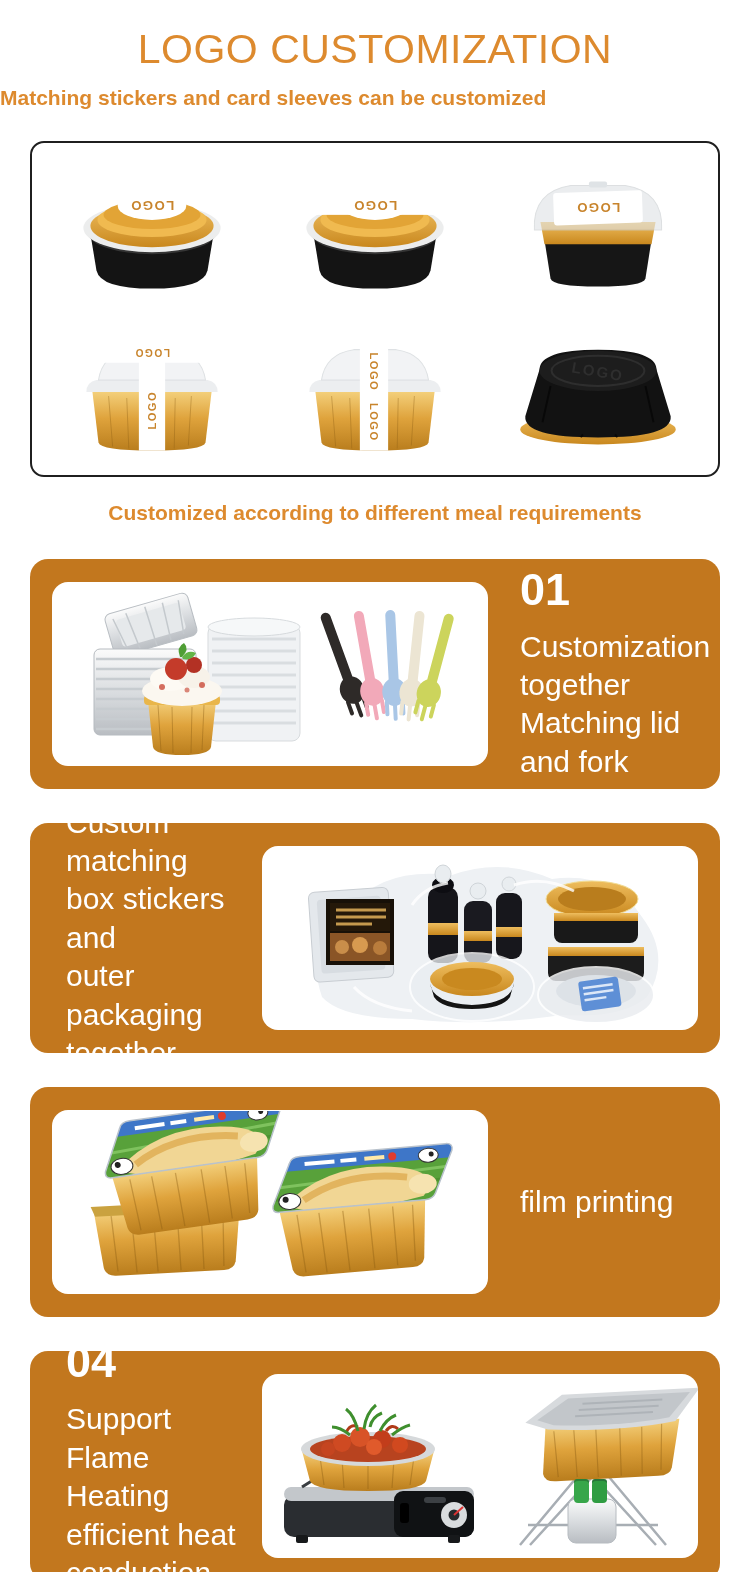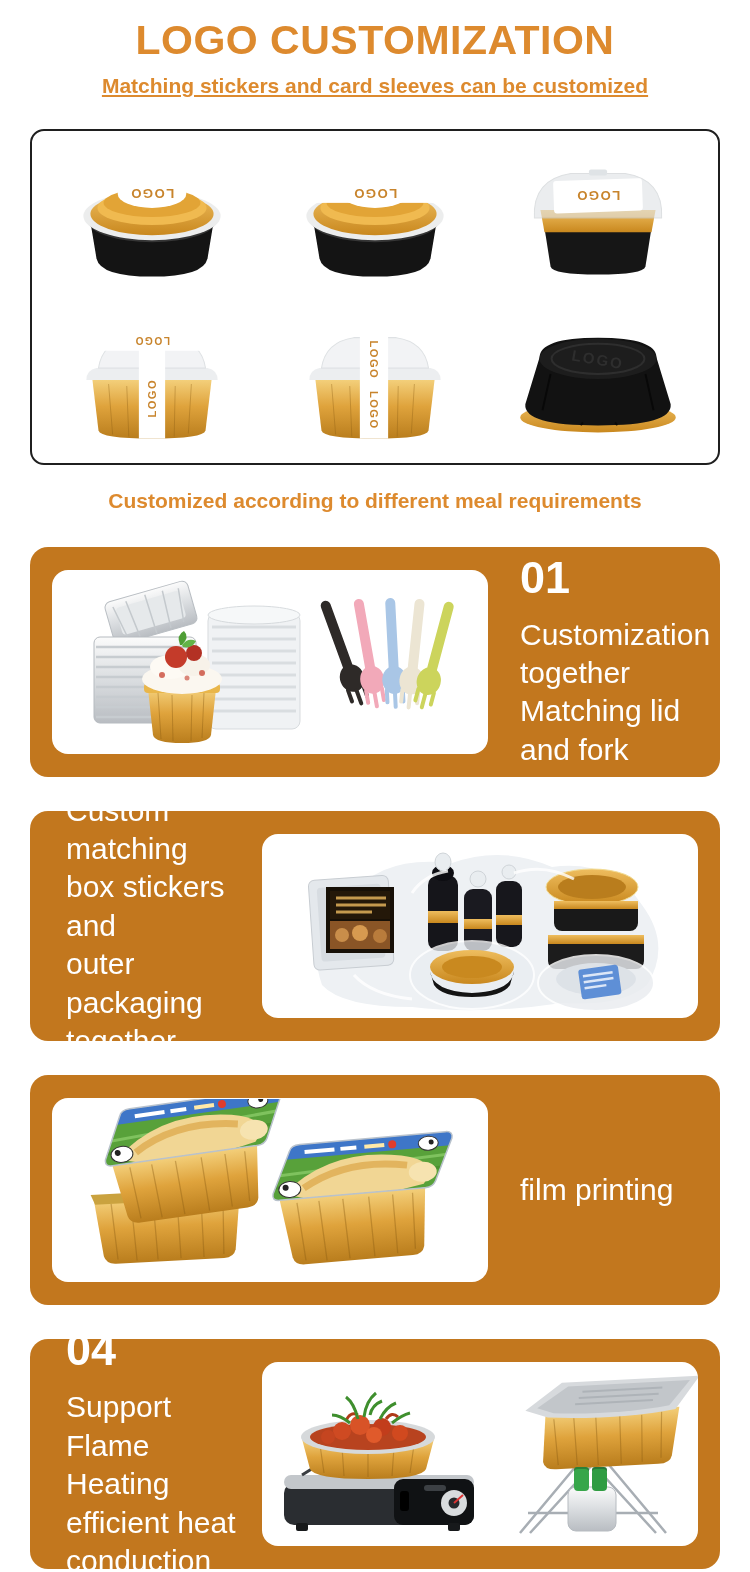--- a/index.html
+++ b/index.html
@@ -2,28 +2,28 @@
 <html><head>
 <meta charset="utf-8">
 <style>
   html,body{margin:0;padding:0;background:#ffffff;}
   body{
     width:750px;height:1572px;overflow:hidden;
     font-family:"Liberation Sans",sans-serif;
     -webkit-font-smoothing:antialiased;
   }
   .page-title{
-    margin:4px;padding-top:14px;
+    margin:13px;padding-top:14px;
     text-align:center;
-    font-size:41px;font-weight:700;letter-spacing:.5px;
+    font-size:41px;font-weight:400;letter-spacing:.5px;
     color:#DD8A2E;line-height:1.12;
   }
   .page-subtitle{
-    margin:10px 0 0;text-align:center;
-    font-size:21px;font-weight:700;color:#DD8A2E;text-decoration:underline;
+    margin:10px 0 0;text-align:left;
+    font-size:21px;font-weight:700;color:#DD8A2E;
   }
   .showcase{
     margin:31px 30px 0;height:336px;box-sizing:border-box;
     border:2px solid #1F1F1F;border-radius:14px;background:#fff;
     display:grid;grid-template-columns:repeat(3,1fr);grid-template-rows:1fr 1fr;
     padding:6px 8px;
   }
   .cell{display:flex;align-items:center;justify-content:center;}
   .cell svg{width:212px;height:152px;}
   .meal-heading{

